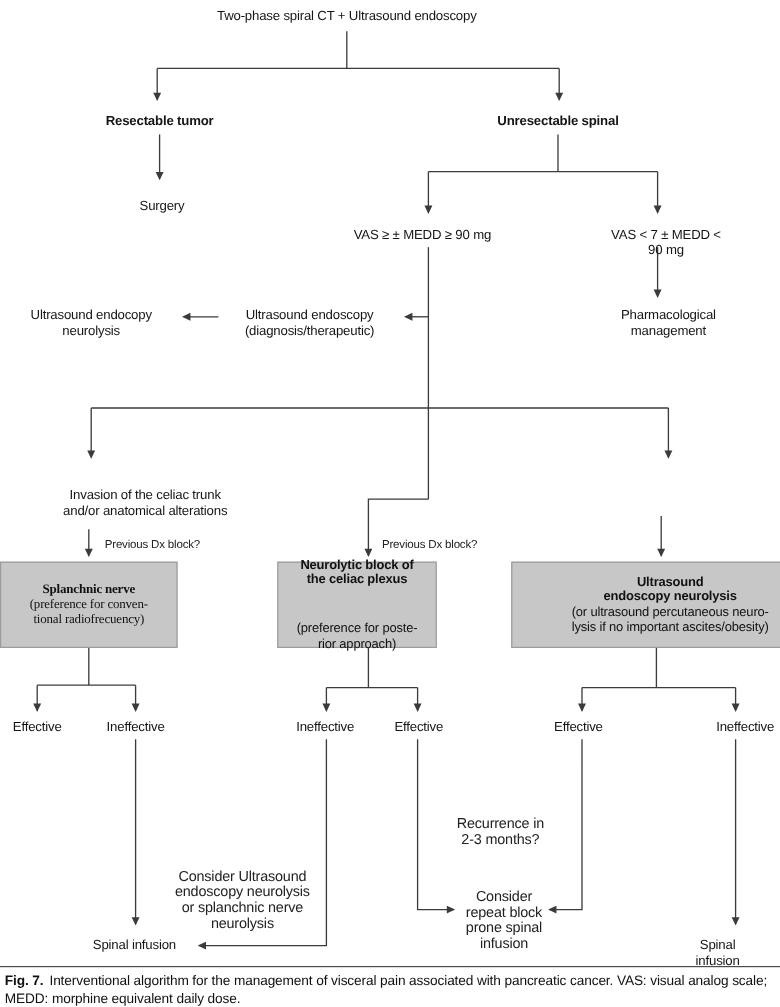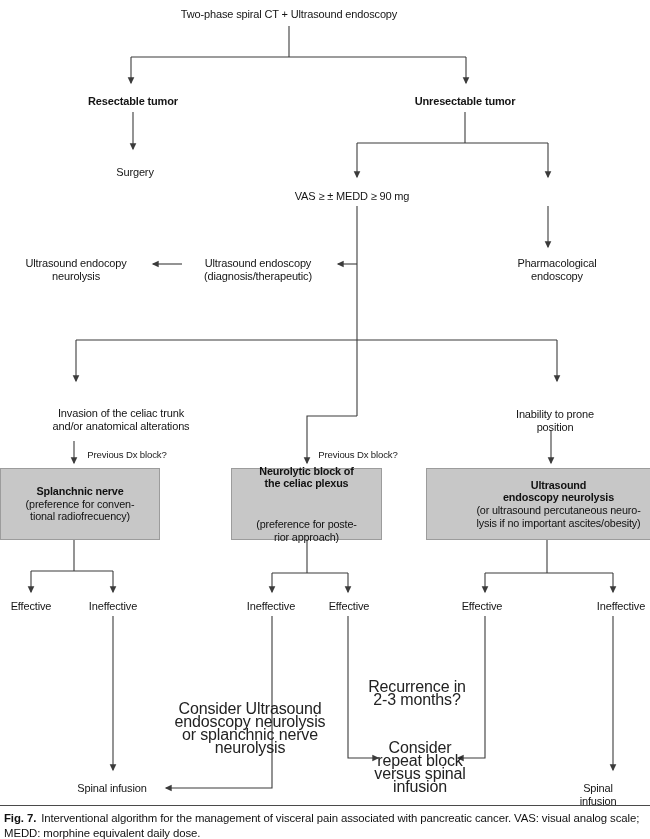--- a/index.html
+++ b/index.html
@@ -3,21 +3,21 @@
 <meta charset="utf-8">
 <style>
   html,body{margin:0;padding:0;background:#fff;}
   #fig{position:relative;width:650px;height:839px;background:#ffffff;
        font-family:"Liberation Sans","DejaVu Sans",sans-serif;color:#111;overflow:hidden;}
   svg.wires{position:absolute;left:0;top:0;width:650px;height:839px;}
   .lbl{position:absolute;transform:translateX(-50%);text-align:center;
        white-space:pre-line;font-size:11px;line-height:12.6px;color:#151515;letter-spacing:-0.15px;}
   .bold{font-weight:bold;}
   .small{font-size:9.6px;line-height:11px;color:#222;}
-  .ann{font-size:16px;line-height:13px;color:#222;}
+  .ann{font-size:12px;line-height:13px;color:#222;}
   .big{font-size:11px;}
   .gbox{position:absolute;top:468px;height:72px;background:#c7c7c7;border:1px solid #9c9c9c;
         box-sizing:border-box;display:flex;flex-direction:column;justify-content:center;
         text-align:center;font-size:10.8px;line-height:12.6px;letter-spacing:-0.15px;}
   .gbox .t{font-weight:bold;white-space:pre-line;}
   .gbox .b{white-space:pre-line;}
   .caption{position:absolute;left:0;top:805px;width:650px;box-sizing:border-box;
            border-top:1.5px solid #4a4a4a;padding:5px 5px 0 4px;text-align:left;
            font-size:11.4px;line-height:1.32;color:#111;letter-spacing:-0.1px;}
   .caption .fl{font-weight:bold;margin-right:5px;}
@@ -69,73 +69,73 @@
       <path d="M272 616 V788 H166" marker-end="url(#ah)"></path>
       <path d="M348 616 V758 H378" marker-end="url(#ah)"></path>
       <path d="M485 616 V758 H458" marker-end="url(#ah)"></path>
       <path d="M613 616 V770" marker-end="url(#ah)"></path>
     </g>
   </svg>
 
   <div class="lbl big" style="left:289px;top:8px;">Two-phase spiral CT + Ultrasound endoscopy</div>
 
   <div class="lbl bold" style="left:133px;top:95px;">Resectable tumor</div>
-  <div class="lbl bold" style="left:465px;top:95px;">Unresectable tumor</div>
+  <div class="lbl bold" style="left:465px;top:95px;">Unresectable spinal</div>
   <div class="lbl" style="left:135px;top:166px;">Surgery</div>
 
   <div class="lbl" style="left:352px;top:190px;">VAS ≥ ± MEDD ≥ 90 mg</div>
+  <div class="lbl" style="left:555px;top:190px;">VAS &lt; 7 ± MEDD &lt; 90 mg</div>
 
   <div class="lbl" style="left:76px;top:257px;">Ultrasound endocopy
 neurolysis</div>
   <div class="lbl" style="left:258px;top:257px;">Ultrasound endoscopy
 (diagnosis/therapeutic)</div>
   <div class="lbl" style="left:557px;top:257px;">Pharmacological
-endoscopy</div>
+management</div>
 
   <div class="lbl" style="left:121px;top:407px;">Invasion of the celiac trunk
 and/or anatomical alterations</div>
-  <div class="lbl" style="left:555px;top:408px;">Inability to prone position</div>
 
   <div class="lbl small" style="left:127px;top:449px;">Previous Dx block?</div>
   <div class="lbl small" style="left:358px;top:449px;">Previous Dx block?</div>
 
-  <div class="gbox" style="left:0px;width:160px;">
+  <div class="gbox" style="left:0px;width:148px;font-family:Liberation Serif, serif;">
     <span class="t">Splanchnic nerve</span>
     <span class="b">(preference for conven-
 tional radiofrecuency)</span>
   </div>
-  <div class="gbox" style="left:231px;width:151px;gap:28px;">
+  <div class="gbox" style="left:231px;width:133px;gap:28px;">
     <span class="t">Neurolytic block of
 the celiac plexus</span>
     <span class="b">(preference for poste-
 rior approach)</span>
   </div>
   <div class="gbox" style="left:426px;width:265px;">
     <span class="t">Ultrasound
 endoscopy neurolysis</span>
     <span class="b">(or ultrasound percutaneous neuro-
 lysis if no important ascites/obesity)</span>
   </div>
 
   <div class="lbl" style="left:31px;top:600px;">Effective</div>
   <div class="lbl" style="left:113px;top:600px;">Ineffective</div>
   <div class="lbl" style="left:271px;top:600px;">Ineffective</div>
   <div class="lbl" style="left:349px;top:600px;">Effective</div>
   <div class="lbl" style="left:482px;top:600px;">Effective</div>
   <div class="lbl" style="left:621px;top:600px;">Ineffective</div>
 
-  <div class="lbl ann" style="left:202px;top:702px;margin-left:48px;">Consider Ultrasound
+  <div class="lbl ann" style="left:202px;top:724px;">Consider Ultrasound
 endoscopy neurolysis
 or splanchnic nerve
 neurolysis</div>
   <div class="lbl ann" style="left:417px;top:680px;">Recurrence in
 2-3 months?</div>
   <div class="lbl ann" style="left:420px;top:741px;">Consider
 repeat block
-versus spinal
+prone spinal
 infusion</div>
 
   <div class="lbl big" style="left:112px;top:782px;">Spinal infusion</div>
   <div class="lbl big" style="left:598px;top:782px;">Spinal infusion</div>
 
   <div class="caption">
     <span class="fl">Fig. 7.</span><span>Interventional algorithm for the management of visceral pain associated with pancreatic cancer. VAS: visual analog scale; MEDD: morphine equivalent daily dose.</span>
   </div>
 
 </div>

